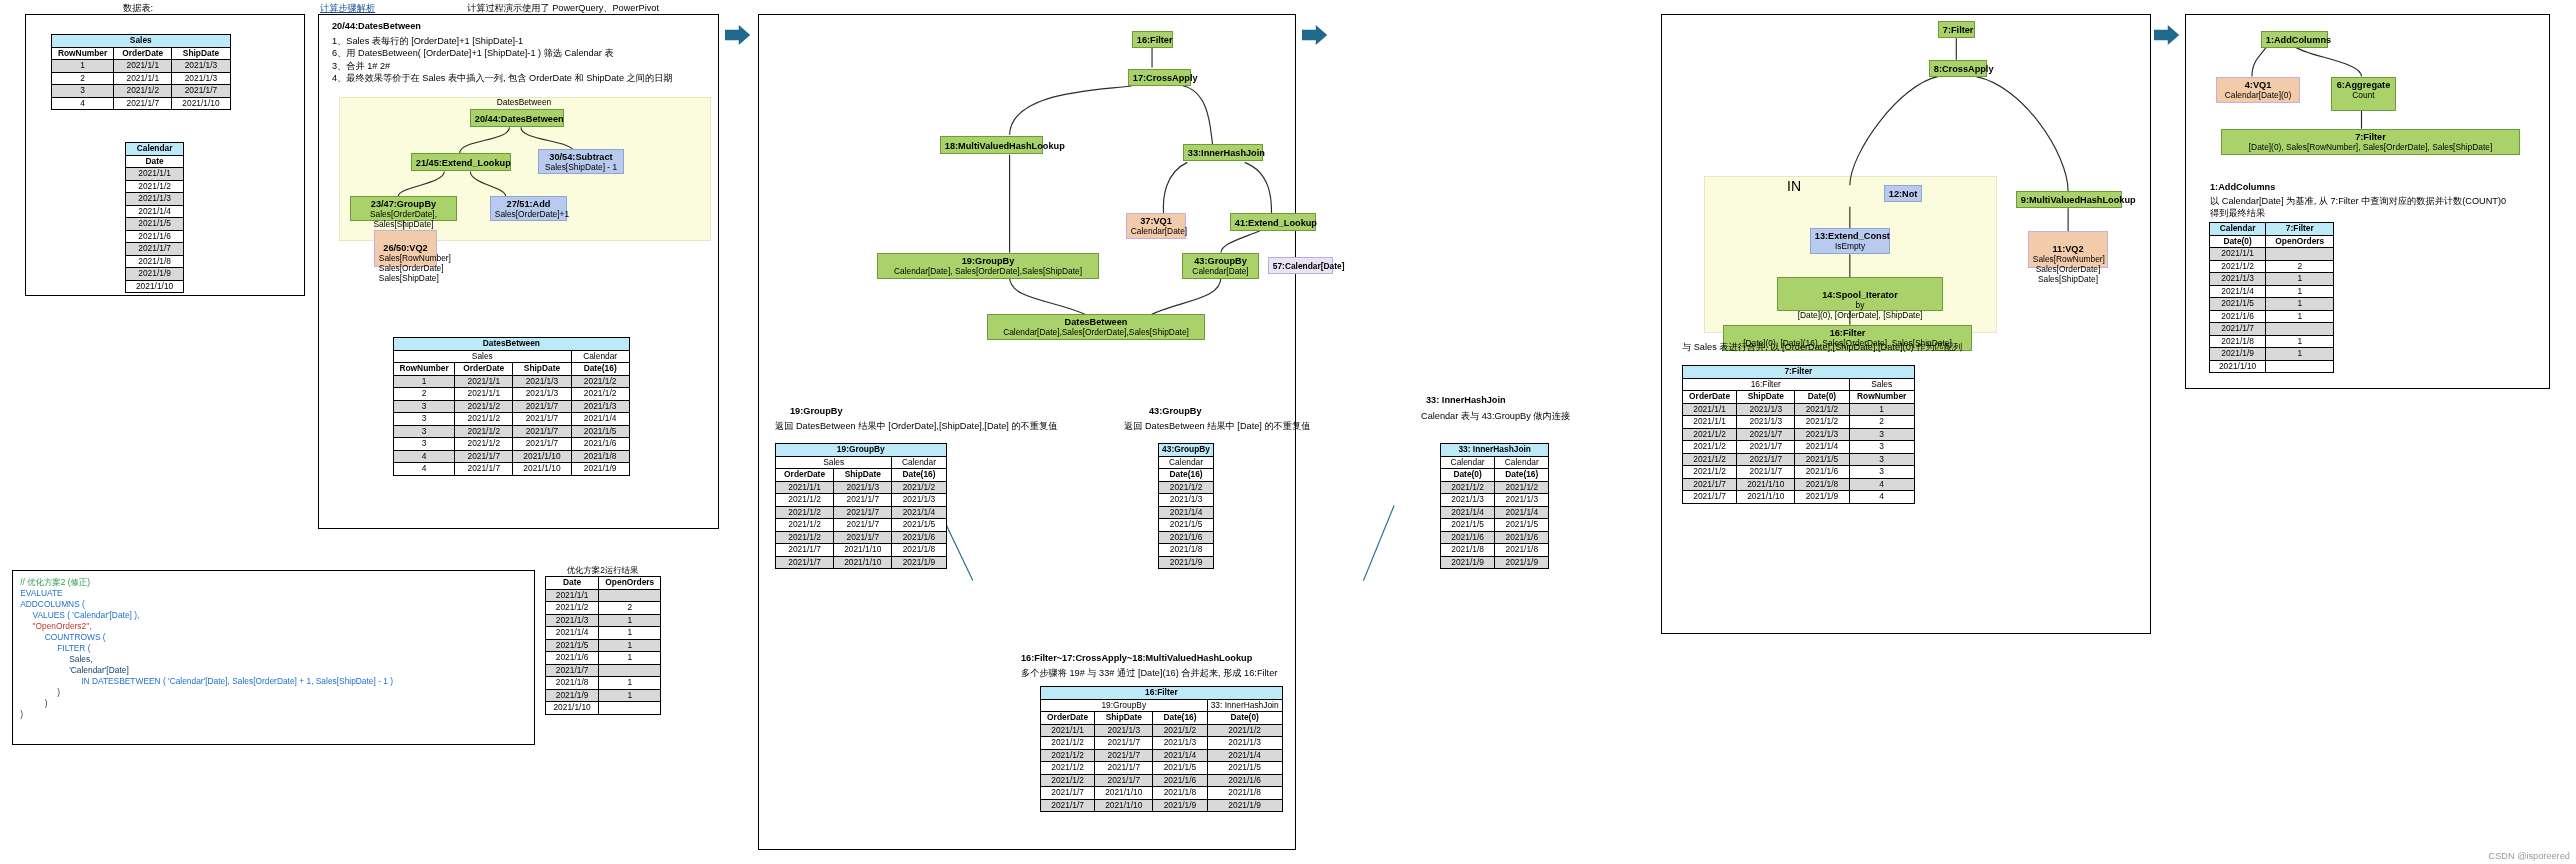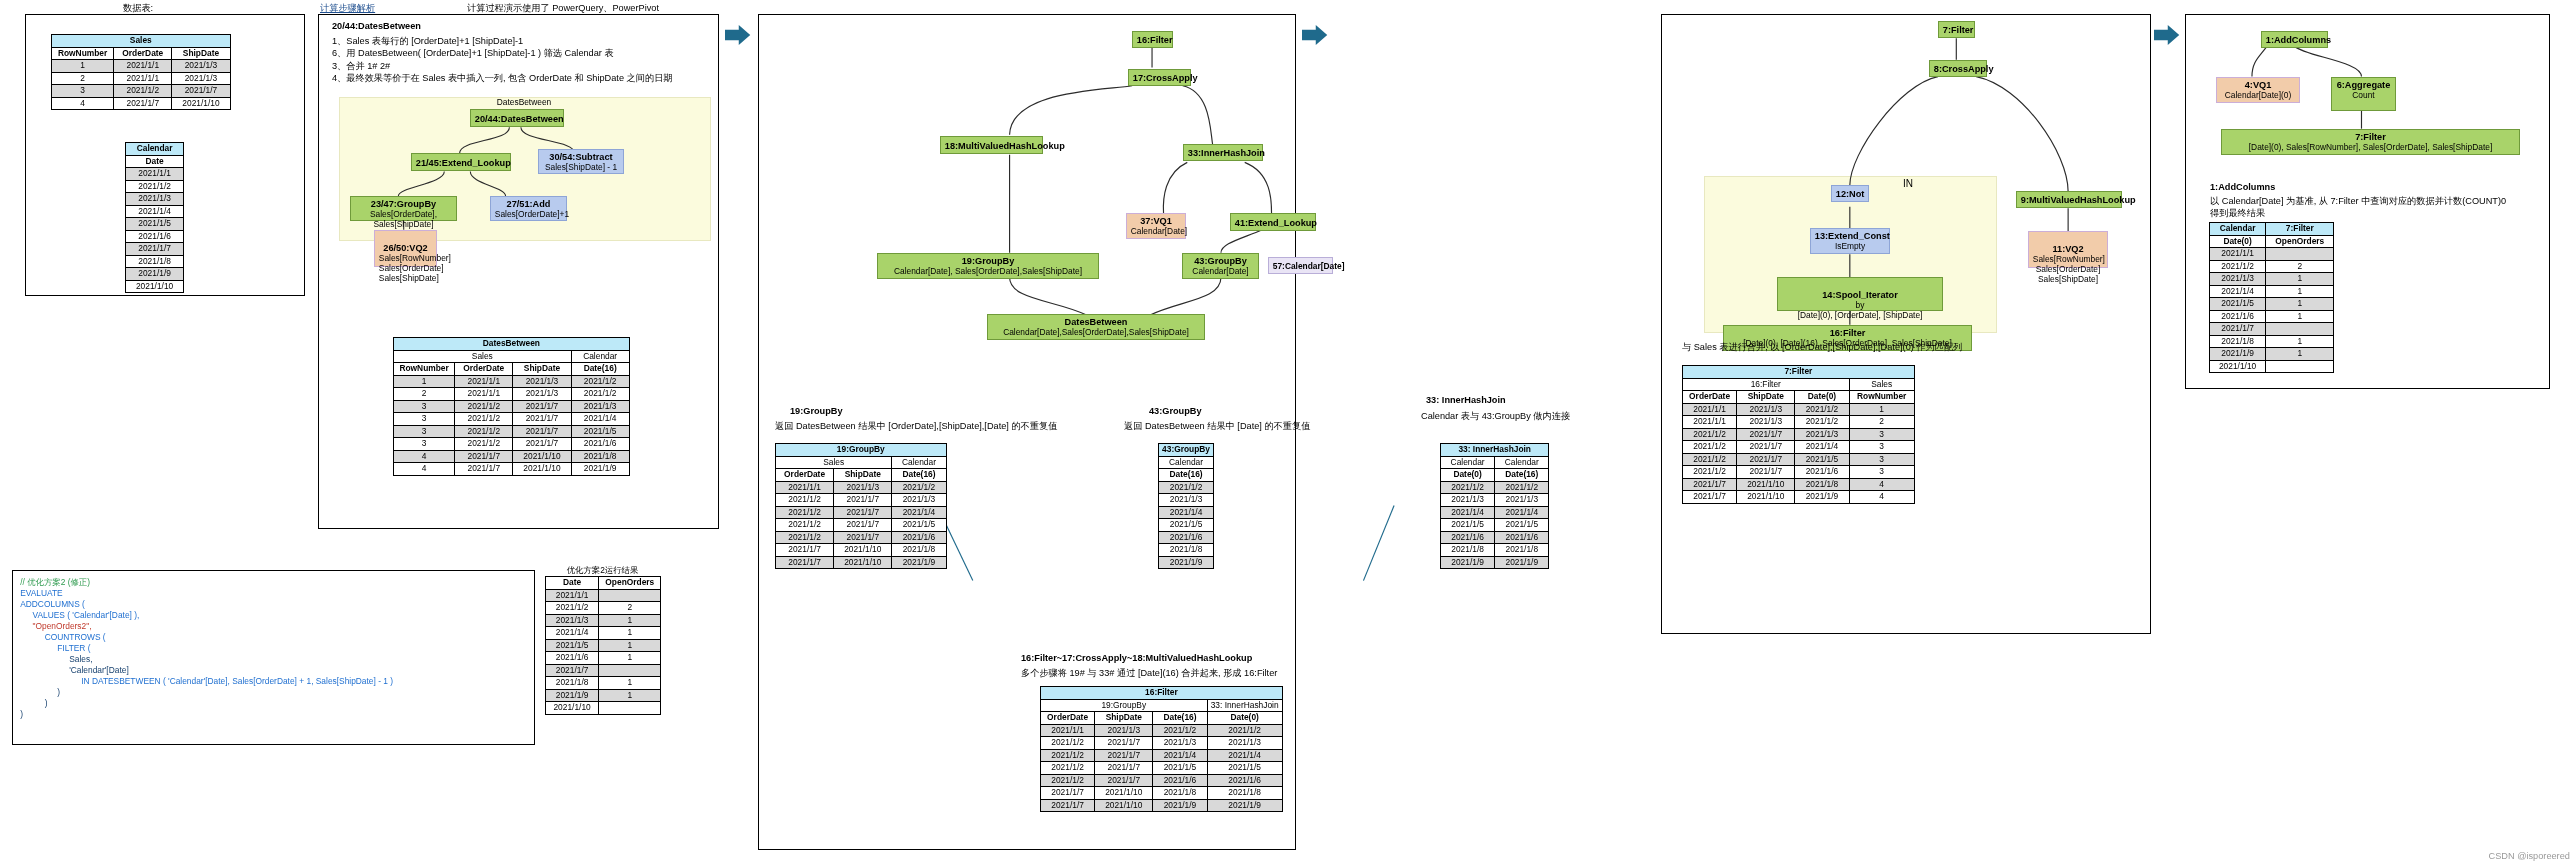--- a/index.html
+++ b/index.html
@@ -544,37 +544,37 @@
   </div>
 
 <div class="abs" style="left:1302px;top:24.5px;">
   <svg width="26" height="20" viewBox="0 0 34 26">
       <polygon points="0,6 18,6 18,0 33,13 18,26 18,20 0,20" fill="#1f6a8c"></polygon>
     </svg>
 </div>
 
 <div class="panel" style="left:1661px;top:13.8px;width:490px;height:620px;"></div>
 <div class="yellowbox" style="left:1704px;top:176px;width:291px;height:155px;"></div>
-<div class="abs" style="left:1870px;top:178px;font-size:10px;padding-left:33px;">IN</div>
+<div class="abs" style="left:1754px;top:178px;font-size:14px;padding-left:33px;">IN</div>
 
 <svg class="edges" width="2576" height="864" viewBox="0 0 3363 1128">
   <path d="M2554,50 L2554,78" stroke="#2b2b2b" fill="none" stroke-width="1.5"></path>
   <path d="M2530,100 C2480,110 2415,200 2415,242" stroke="#2b2b2b" fill="none" stroke-width="1.5"></path>
   <path d="M2580,100 C2640,112 2700,200 2700,250" stroke="#2b2b2b" fill="none" stroke-width="1.5"></path>
   <path d="M2415,270 L2415,298" stroke="#2b2b2b" fill="none" stroke-width="1.5"></path>
   <path d="M2415,332 L2415,362" stroke="#2b2b2b" fill="none" stroke-width="1.5"></path>
   <path d="M2415,396 L2415,424" stroke="#2b2b2b" fill="none" stroke-width="1.5"></path>
   <path d="M2700,272 L2700,302" stroke="#2b2b2b" fill="none" stroke-width="1.5"></path>
 </svg>
 
 <div class="node" style="left:1938px;top:21.4px;width:37px;height:17px;line-height:13.8px;">
   <span>7:Filter</span></div>
 <div class="node" style="left:1929px;top:60px;width:58px;height:17px;line-height:13.8px;">
   <span>8:CrossApply</span></div>
-<div class="node blue" style="left:1831px;top:185px;width:38px;height:17px;line-height:13.8px;">
+<div class="node blue" style="left:1884px;top:185px;width:38px;height:17px;line-height:13.8px;">
   <span>12:Not</span></div>
 <div class="node" style="left:2016px;top:191px;width:106px;height:17px;line-height:13.8px;">
   <span>9:MultiValuedHashLookup</span></div>
 <div class="node blue" style="left:1810px;top:228px;width:80px;height:26px;">
   <span>13:Extend_Const</span>
   <span class="sub">IsEmpty</span></div>
 <div class="node tan" style="left:2028px;top:231px;width:80px;height:37px;white-space:pre-line;">
   <span>11:VQ2</span>
   <span class="sub">Sales[RowNumber]
 Sales[OrderDate]

